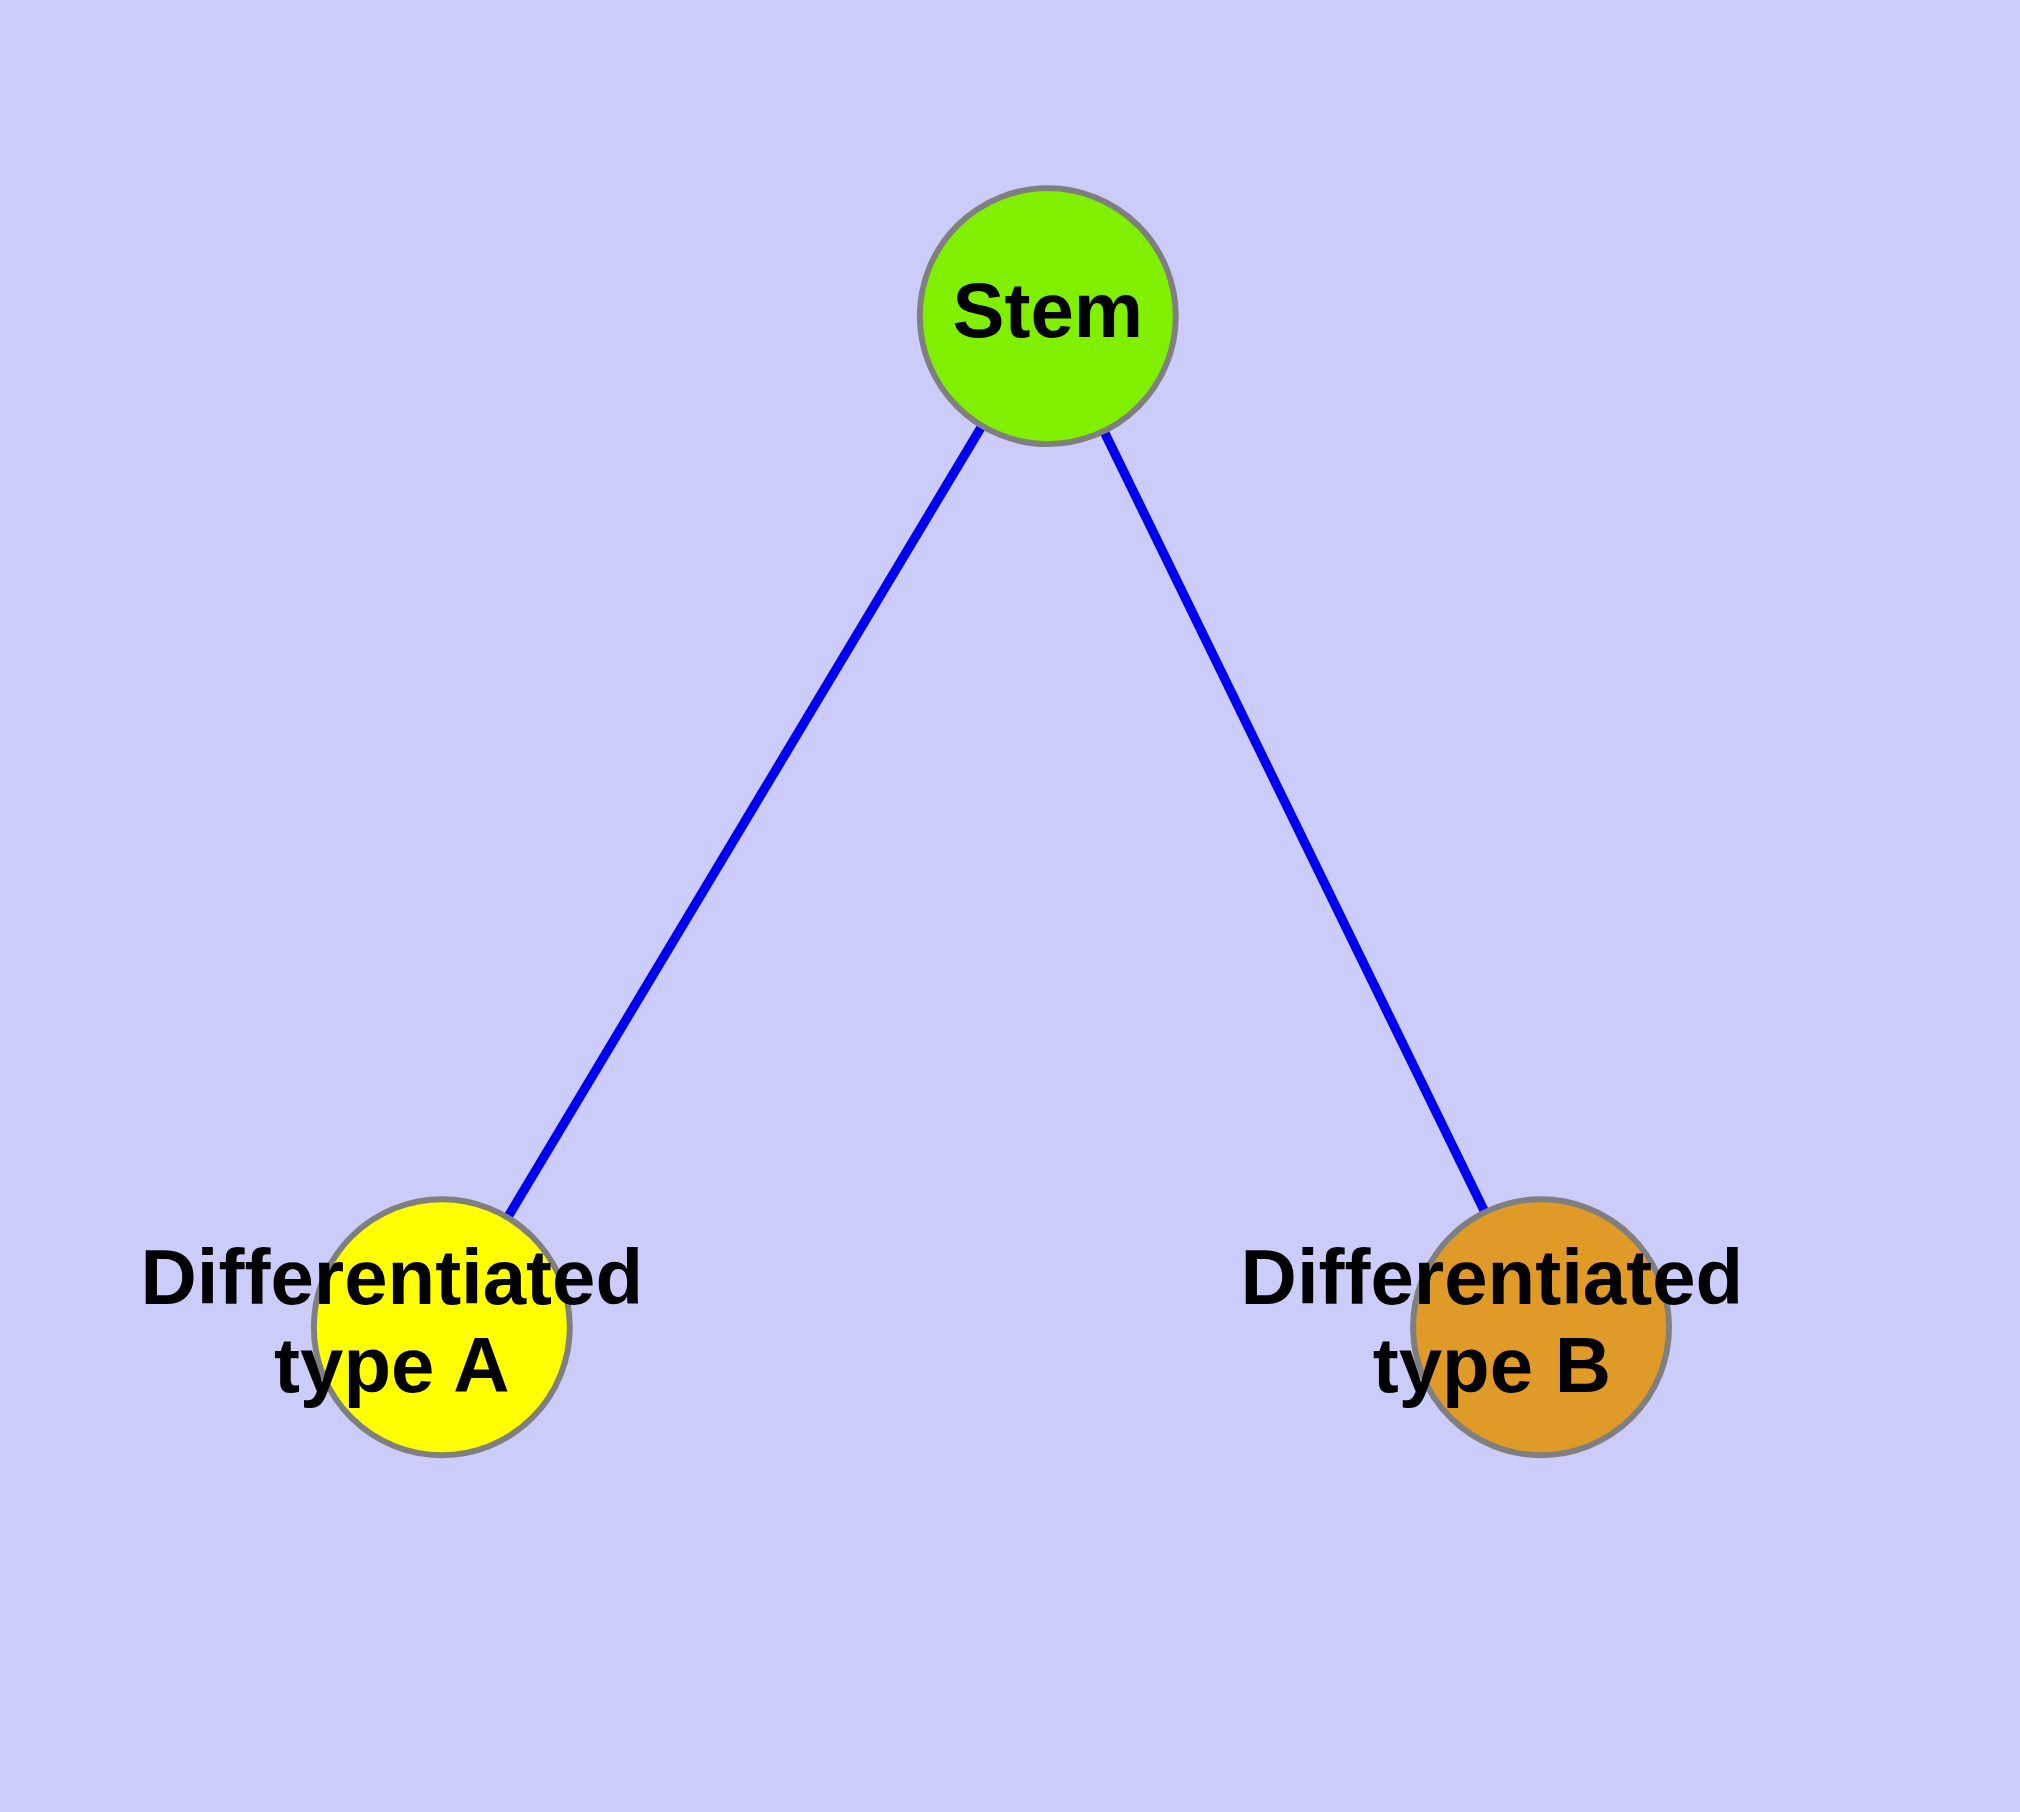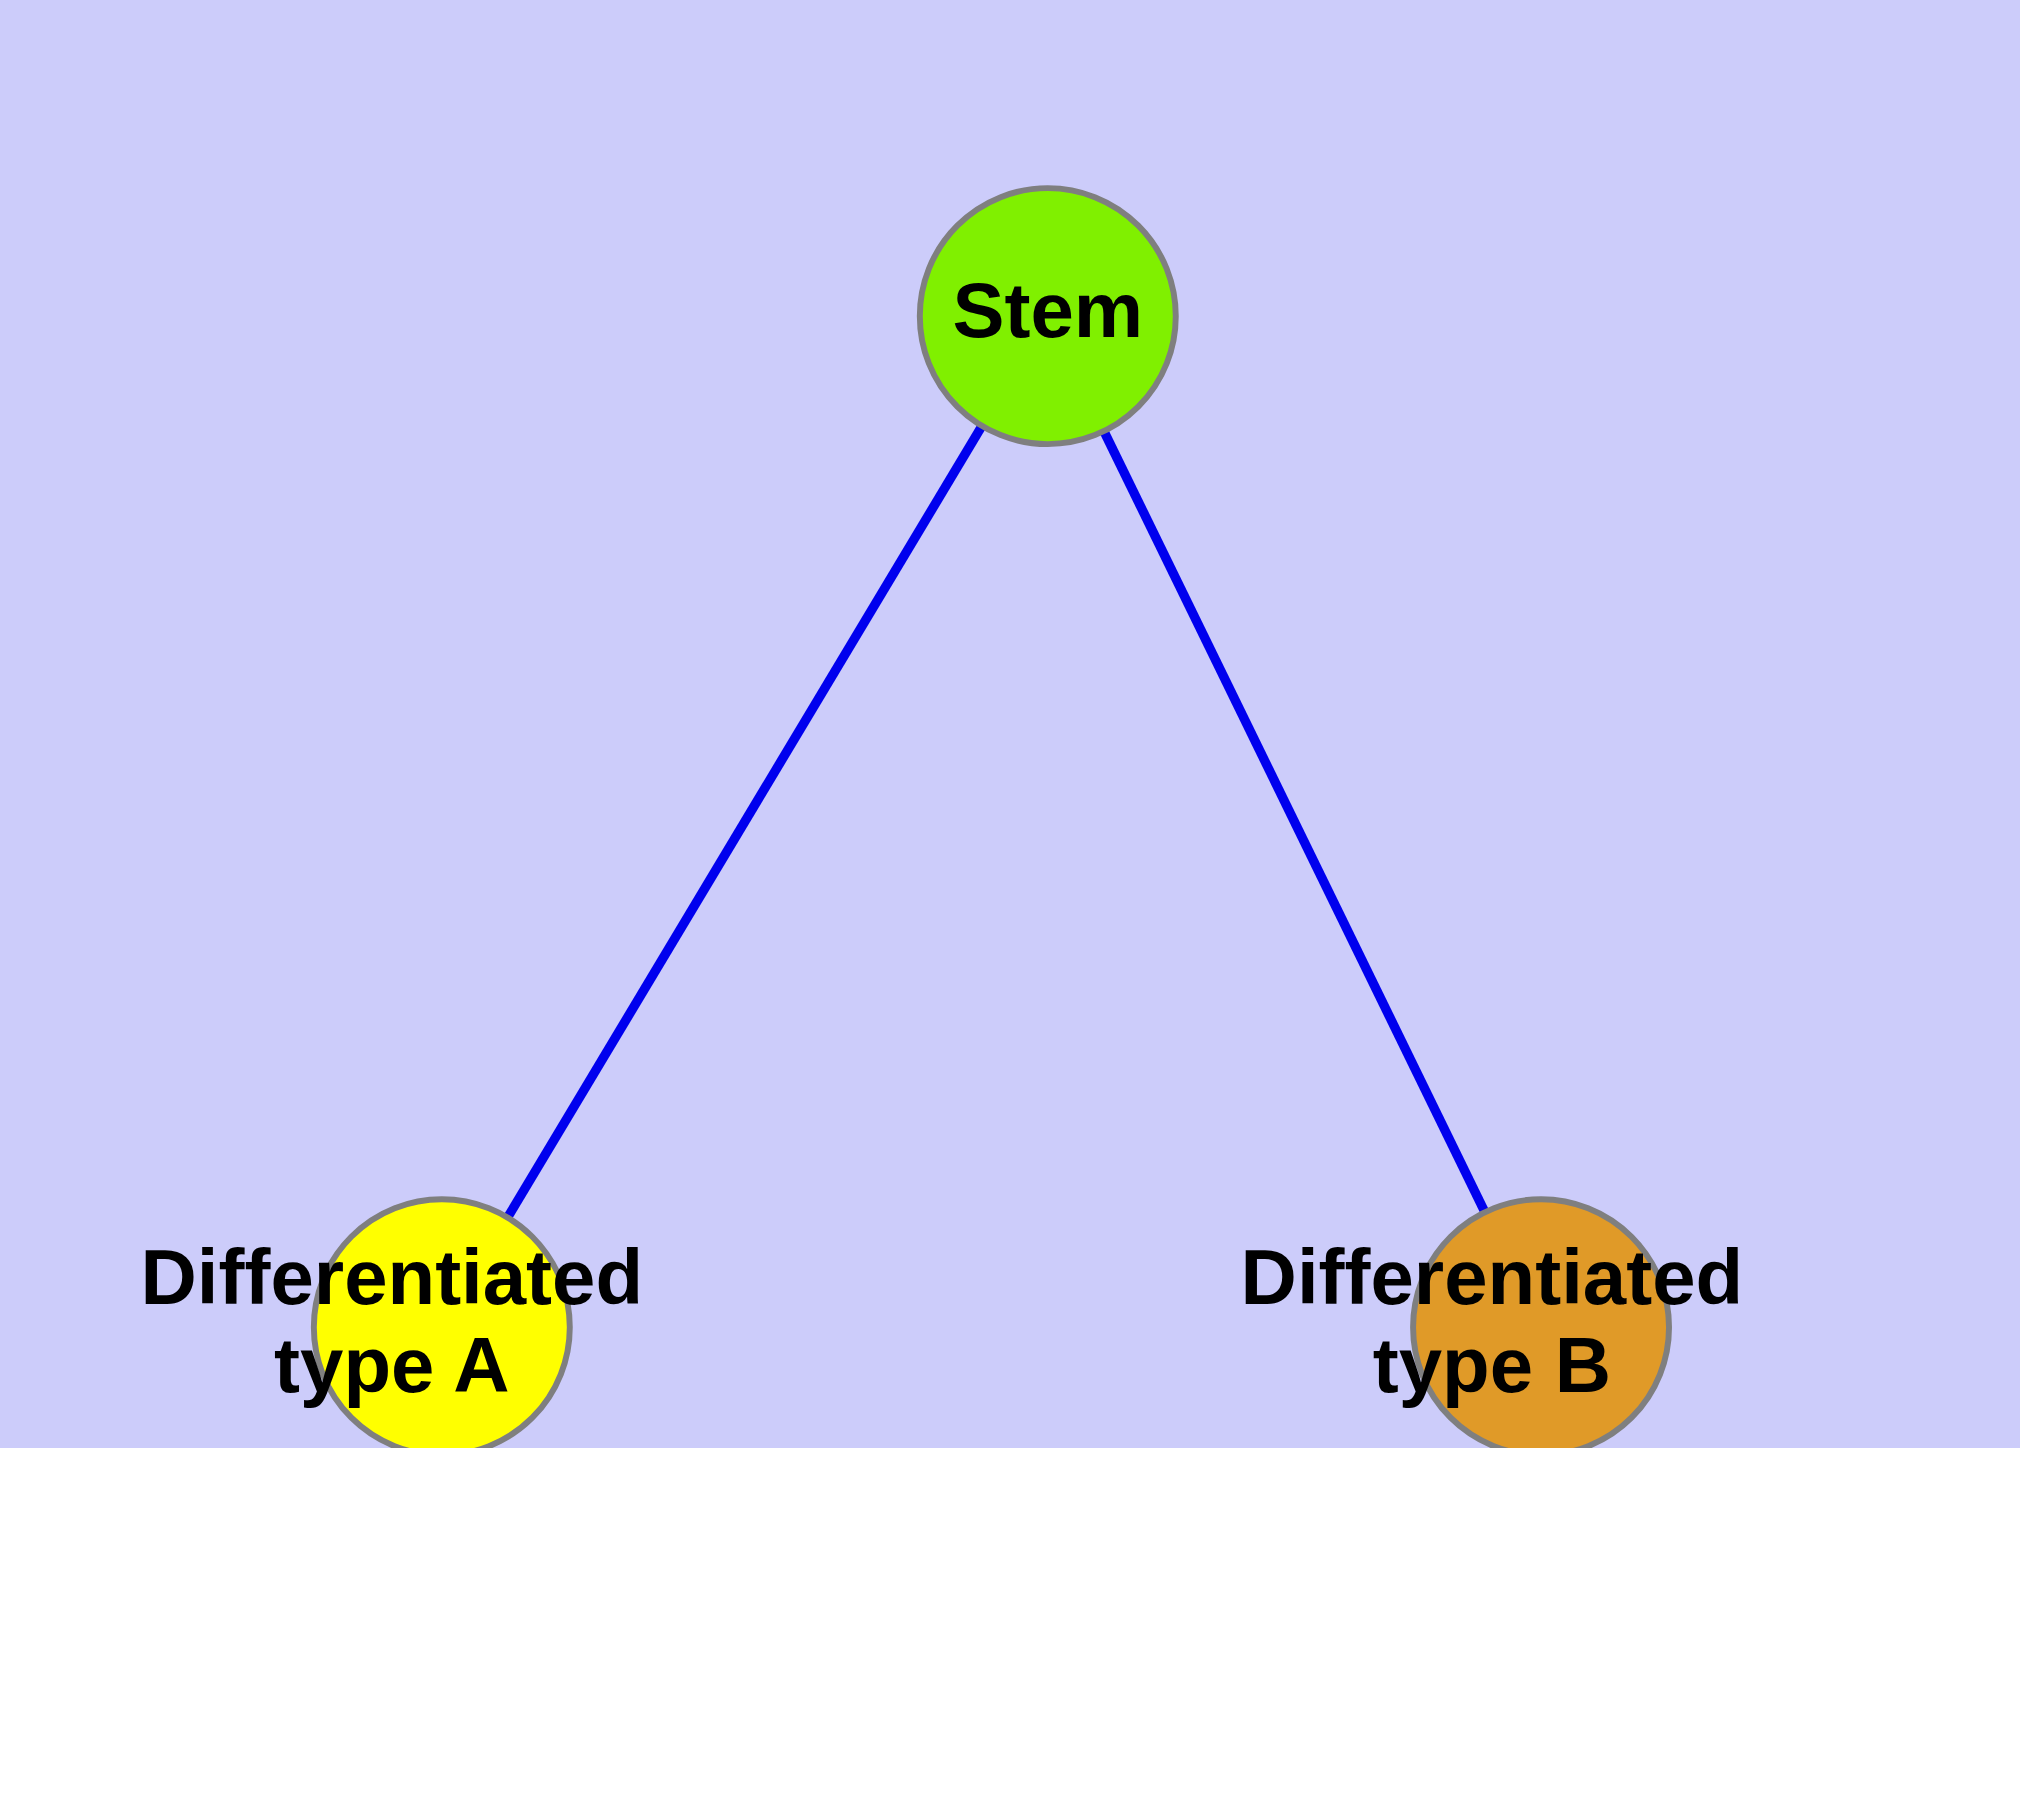--- a/index.html
+++ b/index.html
@@ -36,21 +36,21 @@
     font-weight: bold;
     fill: #000000;
     text-anchor: middle;
     dominant-baseline: middle;
     paint-order: normal;
   }
 </style>
 </head>
 <body style="background: rgb(255, 255, 255);">
 
-<div id="canvas" style="width: 2021px; height: 1448px;">
+<div id="canvas" style="width: 2021px; height: 1812px;">
   <div id="canvas-bg" style="background: rgb(204, 204, 250);"></div>
   <svg id="graph-svg" viewBox="0 0 2384 2138" xmlns="http://www.w3.org/2000/svg" style="width: 2021px; height: 1812px;">
     <g id="edge-layer">
         <line x1="1159.403158500687" y1="500.80424043172087" x2="597.5968414993131" y2="1438.195759568279" stroke="#0000ee" stroke-width="11" stroke-linecap="butt"></line>
         <line x1="1301.3295442524425" y1="506.9143407099036" x2="1752.6704557475575" y2="1432.0856592900964" stroke="#0000ee" stroke-width="11" stroke-linecap="butt"></line>
       </g>
     <g id="node-layer">
         <g>
           <circle cx="1236" cy="373" r="151" fill="#80f000" stroke="#7f7f7f" stroke-width="7"></circle>
           <text class="node-label" x="1236" y="373" font-size="92" fill="#000000"><tspan x="1236" dy="0">Stem</tspan></text>

